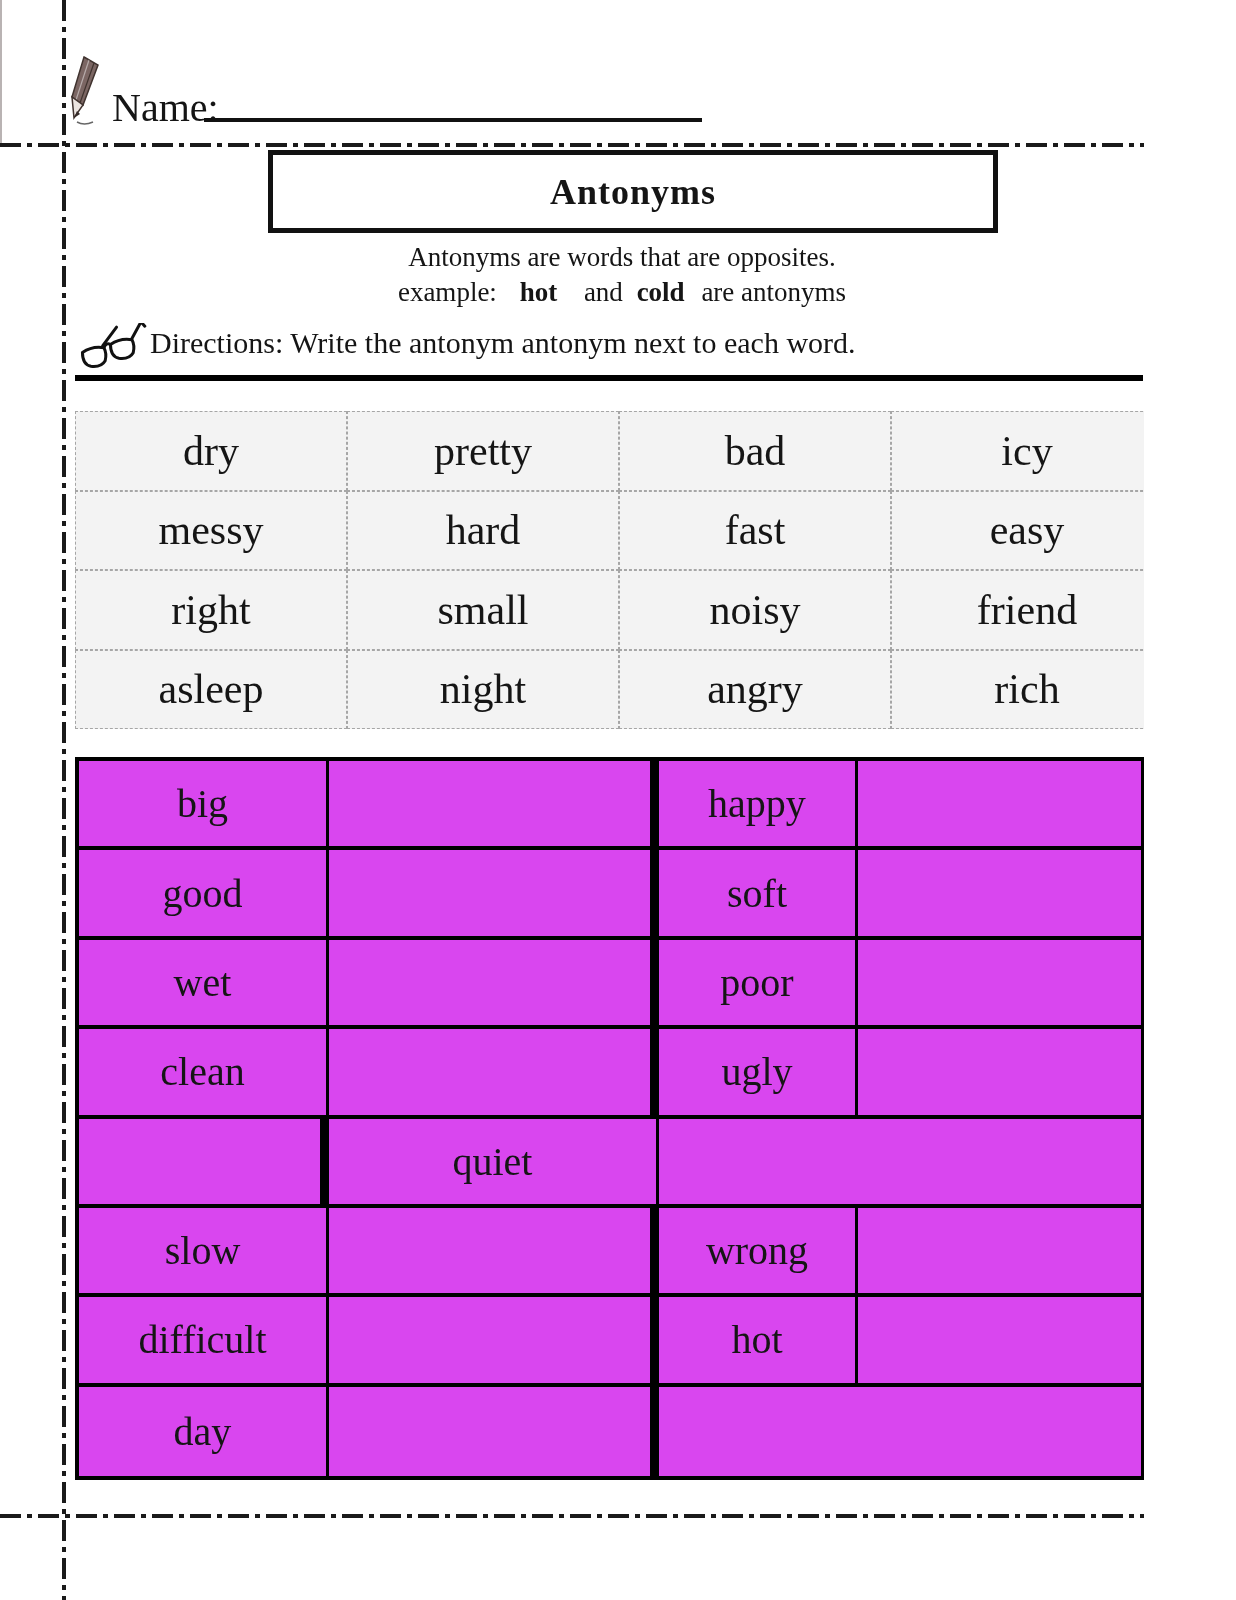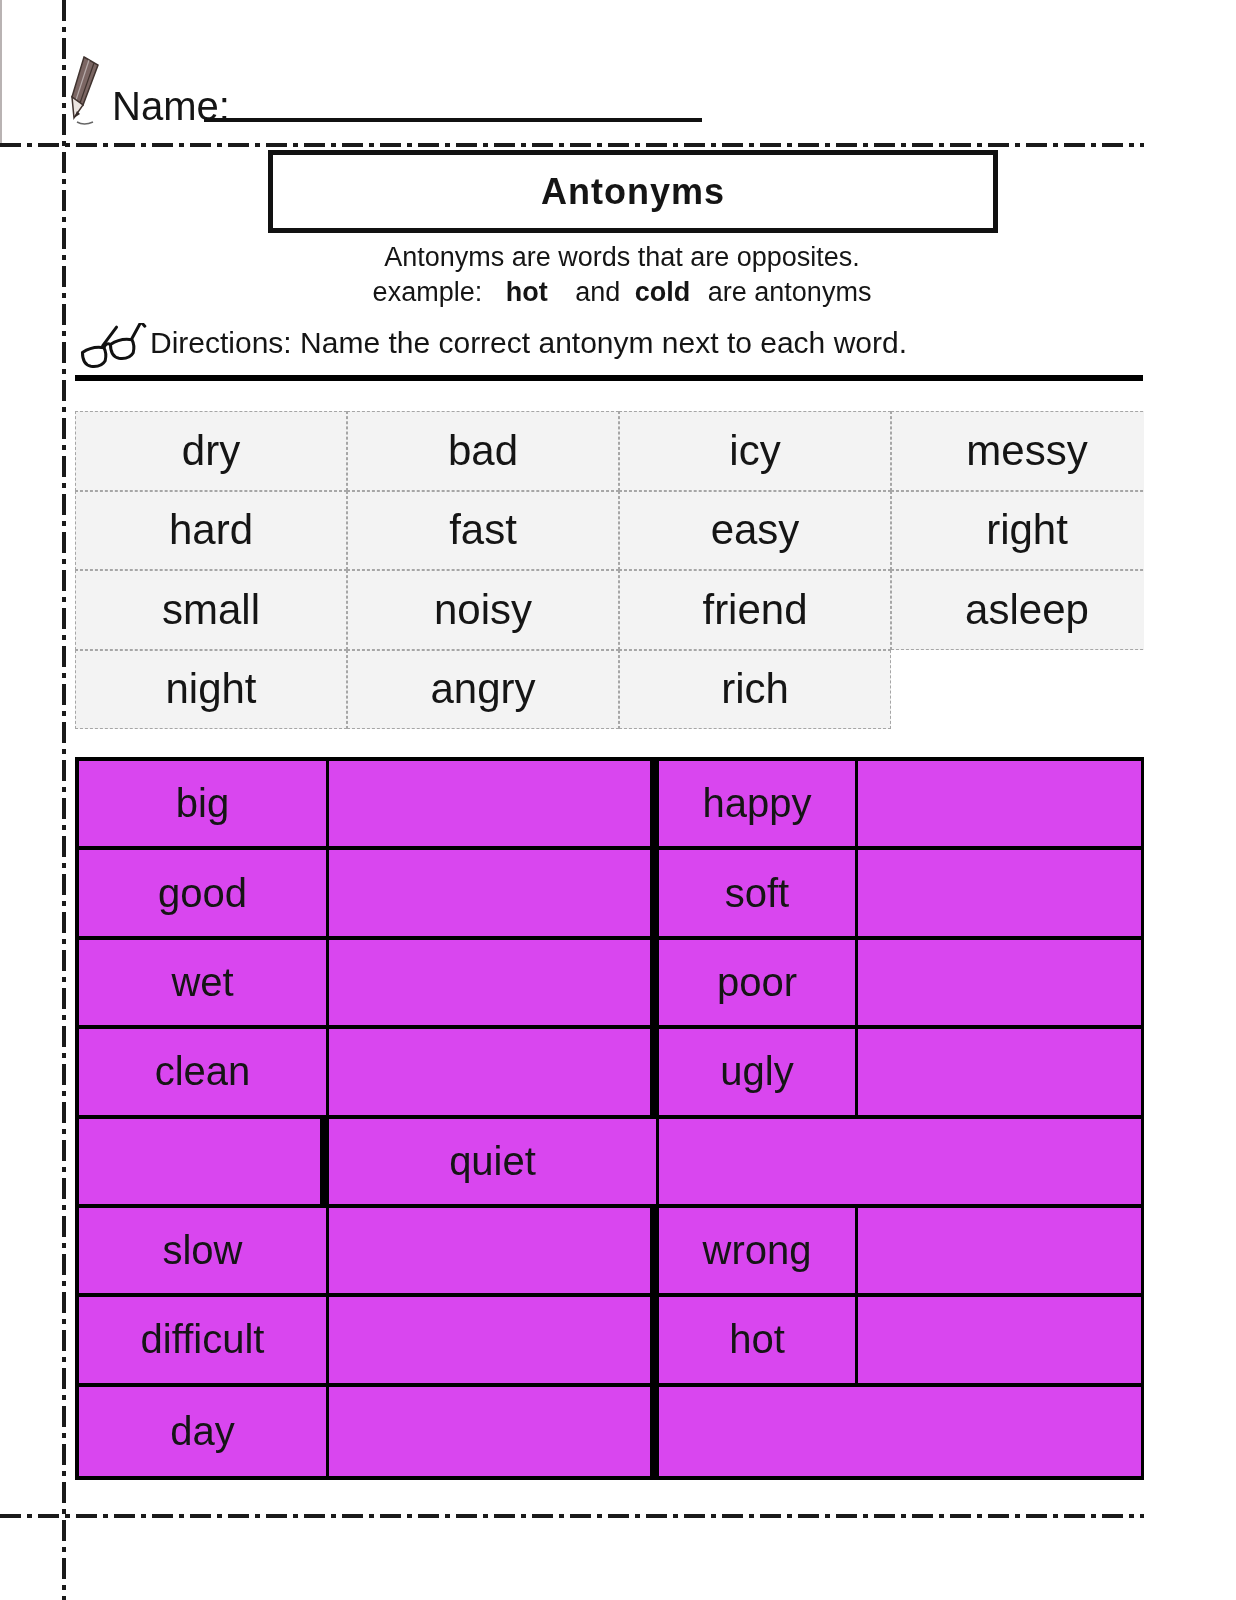--- a/index.html
+++ b/index.html
@@ -1,18 +1,18 @@
 <!DOCTYPE html>
 <html><head>
 <meta charset="utf-8">
 <style>
   html,body { margin:0; padding:0; background:#ffffff; }
   .page {
     position:relative; width:1144px; height:1600px; background:#ffffff;
-    font-family:Liberation Sans, sans-serif; color:#151515; overflow:hidden;
+    font-family:Liberation Serif, serif; color:#151515; overflow:hidden;
   }
 
   
   .edge-line-left { position:absolute; left:0; top:0; width:2px; height:146px; background:#b9b3b3; }
   .dashdot-v {
     position:absolute; left:62px; top:0; width:4px; height:1600px;
     background-image:repeating-linear-gradient(to bottom,
       #1a1a1a 0px, #1a1a1a 21px, transparent 21px, transparent 27px,
       #1a1a1a 27px, #1a1a1a 32px, transparent 32px, transparent 38px);
   }
@@ -119,25 +119,26 @@
 
   <svg class="glasses" viewBox="0 0 76 48">
     <g transform="rotate(-10 38 30)" fill="none" stroke="#111" stroke-width="3" stroke-linejoin="round" stroke-linecap="round">
       <path d="M7 24 Q5 36 13 39 Q23 42 28 36 Q31 29 29 23 Q18 19 7 24 Z" fill="#ffffff"></path>
       <path d="M36 21 Q34 33 42 36 Q52 39 57 33 Q60 26 58 20 Q47 16 36 21 Z" fill="#ffffff"></path>
       <path d="M29 23 Q32 18 36 21"></path>
       <path d="M28 21 L45 5"></path>
       <path d="M58 19 L70 4 L73 9"></path>
     </g>
   </svg>
-  <div class="directions-text">Directions: Name the correct antonym next to each word.</div>
+  <div class="directions-text">Directions: Write the antonym antonym next to each word.</div>
   <div class="thick-rule"></div>
 
   <div class="word-bank">
     <div class="wb-cell">dry</div>
+    <div class="wb-cell">pretty</div>
     <div class="wb-cell">bad</div>
     <div class="wb-cell">icy</div>
     <div class="wb-cell">messy</div>
     <div class="wb-cell">hard</div>
     <div class="wb-cell">fast</div>
     <div class="wb-cell">easy</div>
     <div class="wb-cell">right</div>
     <div class="wb-cell">small</div>
     <div class="wb-cell">noisy</div>
     <div class="wb-cell">friend</div>

